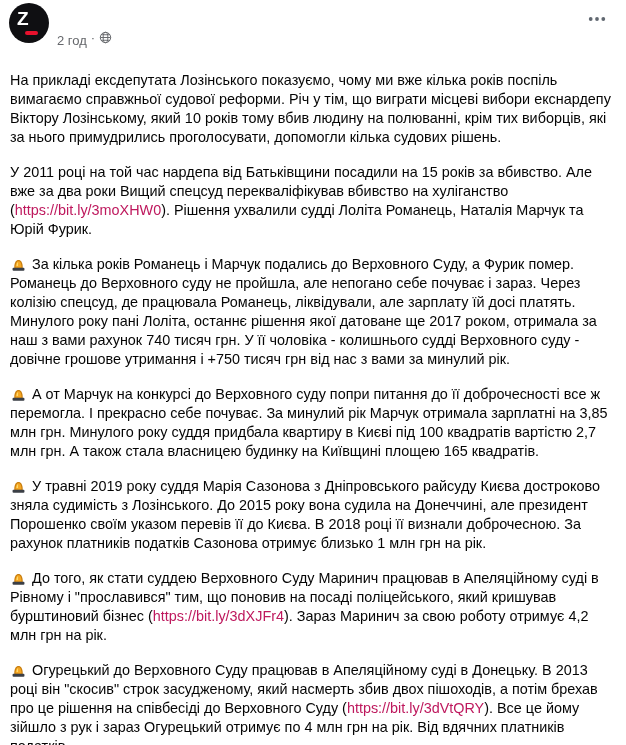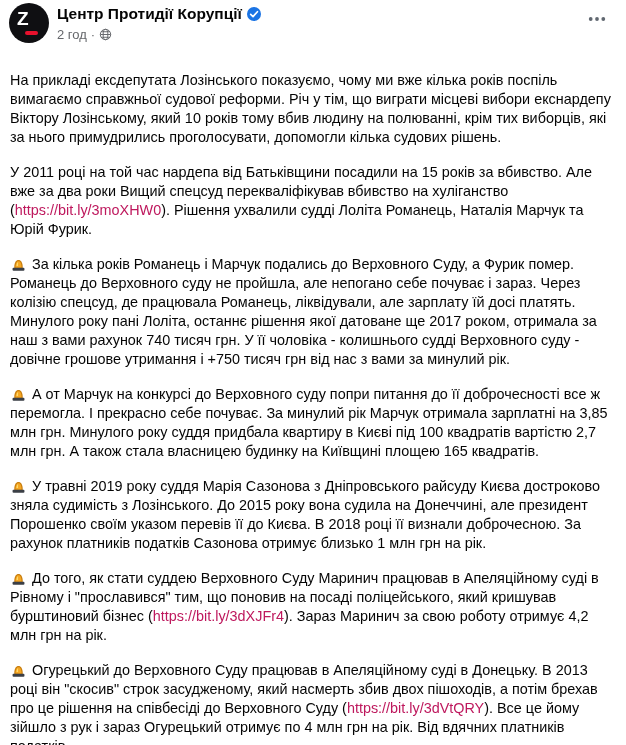--- a/index.html
+++ b/index.html
@@ -12,21 +12,21 @@
             background:#0f0f12; cursor:pointer; }
   .avatar .z { position:absolute; left:8px; top:6px; color:#ffffff; font-weight:700;
                font-size:19px; line-height:1; letter-spacing:0; }
   .avatar .dash { position:absolute; left:16px; top:28px; width:13px; height:4px;
                   background:#e8112d; border-radius:2px; }
   .name-row { position:absolute; left:57px; top:5px; display:flex; align-items:center; gap:5px; }
   .name { font-size:15.5px; font-weight:700; color:#050505; cursor:pointer; }
   .badge { width:14px; height:14px; display:inline-flex; }
   .meta-row { position:absolute; left:57px; top:27px; display:flex; align-items:center; gap:4px;
               font-size:13px; color:#65676b; }
-  .meta-row .ts { cursor:pointer; }
+  .meta-row .ts { cursor:pointer;margin-top:6px; }
   .menu-btn { position:absolute; right:14px; top:5px; width:30px; height:28px;
               display:flex; align-items:center; justify-content:center; border-radius:50%;
               cursor:pointer; }
 
   
   .body-text { padding:8px 10px 0 10px; font-size:14.4px; line-height:19px; color:#050505; }
   .para { margin:16px 0 4px 0; }
   .para a { color:#be185d; text-decoration:none; cursor:pointer; }
   .emoji-siren { display:inline-block; width:17px; height:17px; vertical-align:-3px; margin-right:1px; }
 </style>
@@ -35,29 +35,20 @@
 
 <div class="post">
 
   <div class="header">
 
     <div class="avatar">
       <span class="z">Z</span>
       <span class="dash"></span>
     </div>
 
-    <div class="name-row">
-      <span class="name">Центр Протидії Корупції</span>
-      <span class="badge">
-        <svg width="14" height="14" viewBox="0 0 16 16">
-          <circle cx="8" cy="8" r="8" fill="#1b74e4"></circle>
-          <path d="M4.2 8.4 L6.9 11 L11.9 5.4" stroke="#ffffff" stroke-width="1.9" fill="none" stroke-linecap="round" stroke-linejoin="round"></path>
-        </svg>
-      </span>
-    </div>
 
     <div class="meta-row">
       <span class="ts">2 год</span>
       <span>·</span>
       <span style="display:inline-flex;">
         <svg width="13" height="13" viewBox="0 0 16 16" fill="none" stroke="#65676b" stroke-width="1.2">
           <circle cx="8" cy="8" r="6.4"></circle>
           <ellipse cx="8" cy="8" rx="2.9" ry="6.4"></ellipse>
           <path d="M1.7 8 h12.6 M2.6 4.6 h10.8 M2.6 11.4 h10.8"></path>
         </svg>

